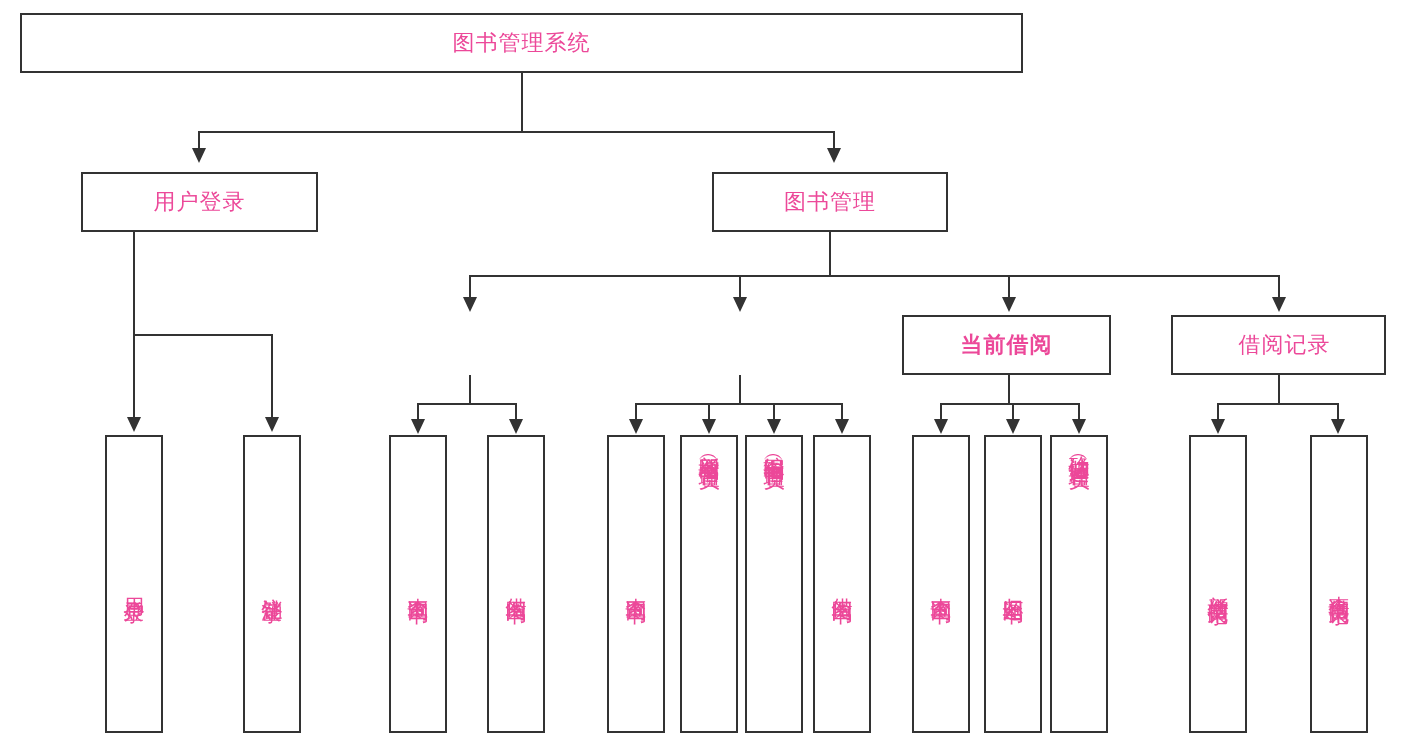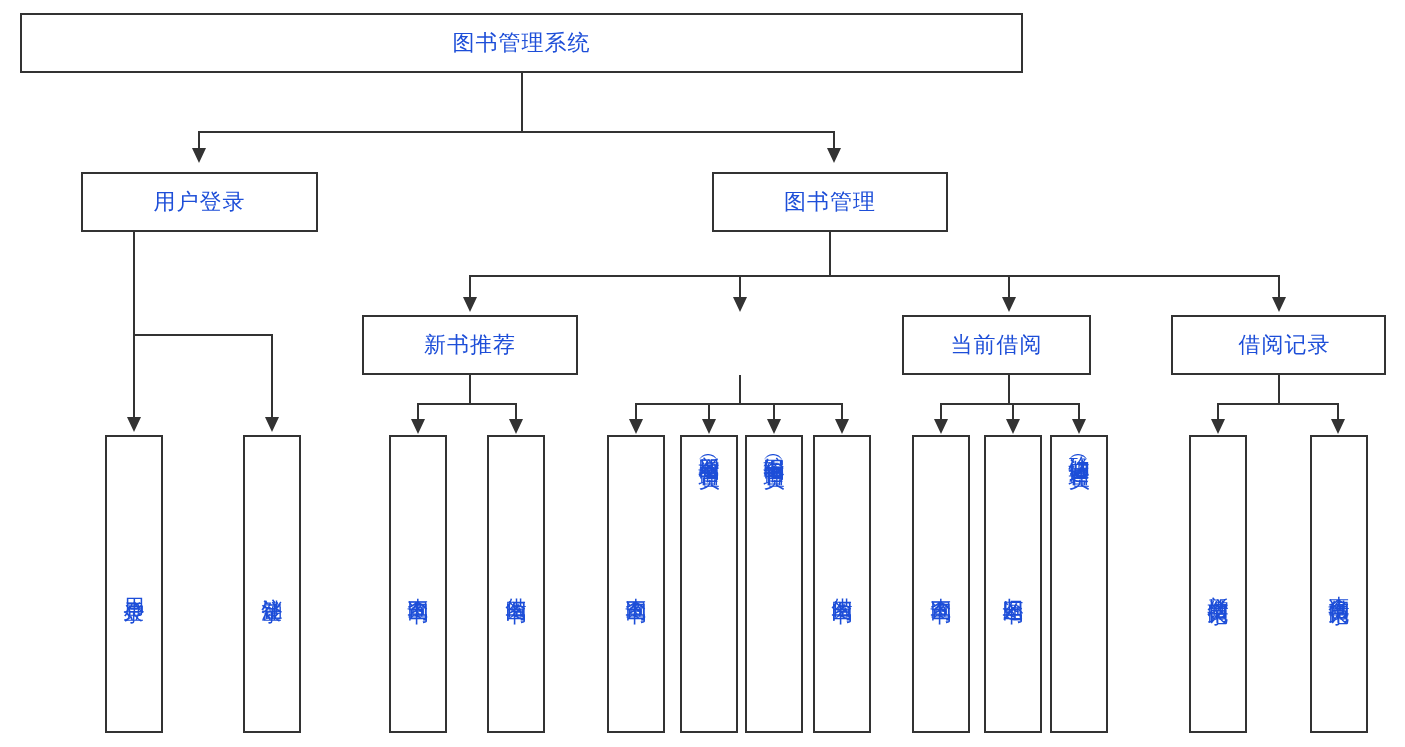--- a/index.html
+++ b/index.html
@@ -17,21 +17,21 @@
     height: 747px;
     background: #ffffff;
     overflow: hidden;
   }
   
   .node {
     position: absolute;
     box-sizing: border-box;
     border: 2px solid #333333;
     background: #ffffff;
-    color: #1d4ed8;
+    color: #ec4899;
     display: flex;
     align-items: center;
     justify-content: center;
     text-align: left;
   }
   .node.horiz {
     font-size: 22px;
     letter-spacing: 1px;
     line-height: 1.2;
   }
@@ -137,22 +137,21 @@
   <div class="vline" style="left:1217px; top:403px; height:17px;"></div>
   <div class="arrow" style="left:1211px; top:419px;"></div>
   <div class="vline" style="left:1337px; top:403px; height:17px;"></div>
   <div class="arrow" style="left:1331px; top:419px;"></div>
 
   <div class="node horiz" style="left:20px; top:13px; width:1003px; height:60px;">图书管理系统</div>
 
   <div class="node horiz" style="left:81px; top:172px; width:237px; height:60px;">用户登录</div>
   <div class="node horiz" style="left:712px; top:172px; width:236px; height:60px;">图书管理</div>
 
-  <div class="node horiz" style="left:362px; top:315px; width:216px; height:60px;">新书推荐</div>
-  <div class="node horiz" style="left:902px; top:315px; width:189px; height:60px;">当前借阅</div>
+  <div class="node horiz" style="left:902px; top:315px; width:209px; height:60px;font-weight:bold;">当前借阅</div>
   <div class="node horiz" style="left:1171px; top:315px; width:215px; height:60px;padding-left:12px;">借阅记录</div>
 
   <div class="node vert" style="left:105px; top:435px; width:58px; height:298px;">
     <span class="vtext">用户登录</span>
   </div>
   <div class="node vert" style="left:243px; top:435px; width:58px; height:298px;">
     <span class="vtext">注销登录</span>
   </div>
   <div class="node vert" style="left:389px; top:435px; width:58px; height:298px;">
     <span class="vtext">查询图书</span>

